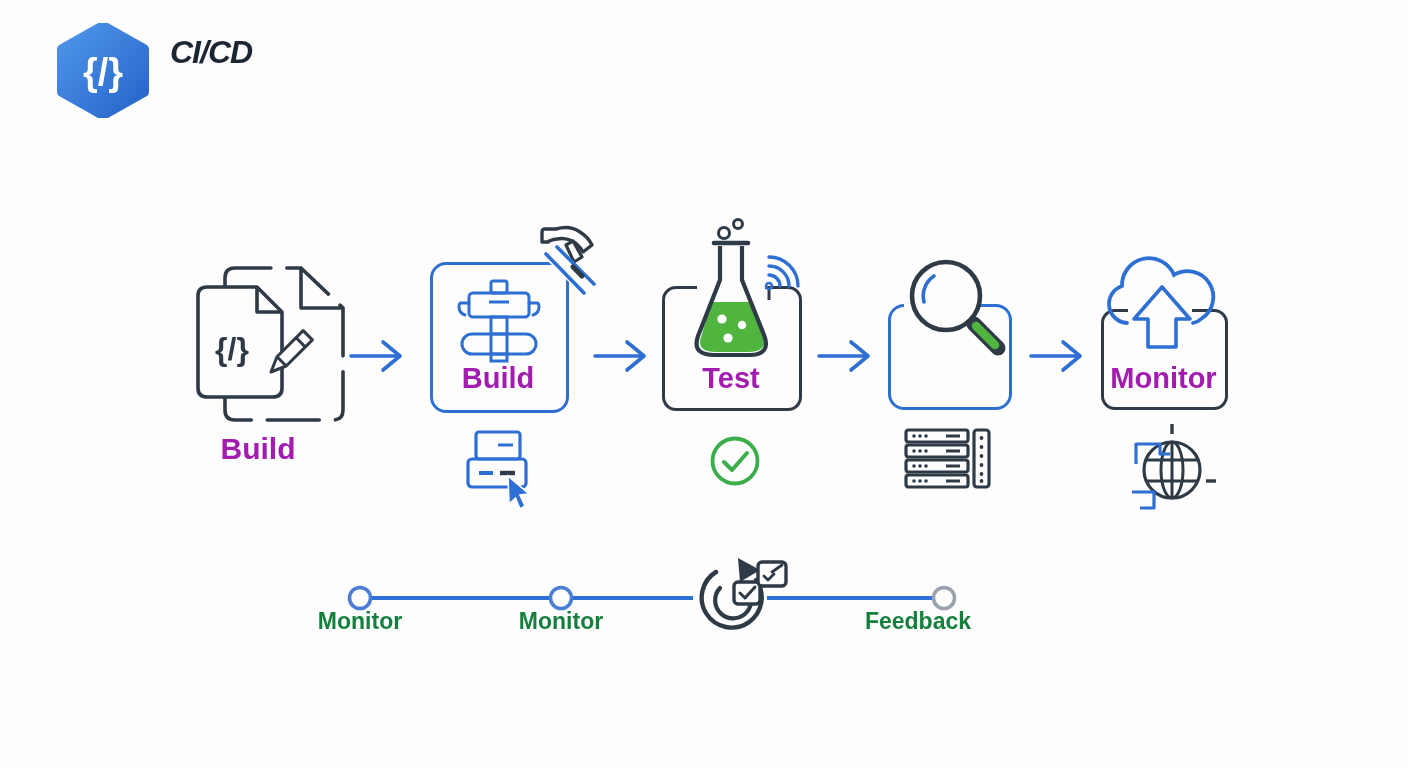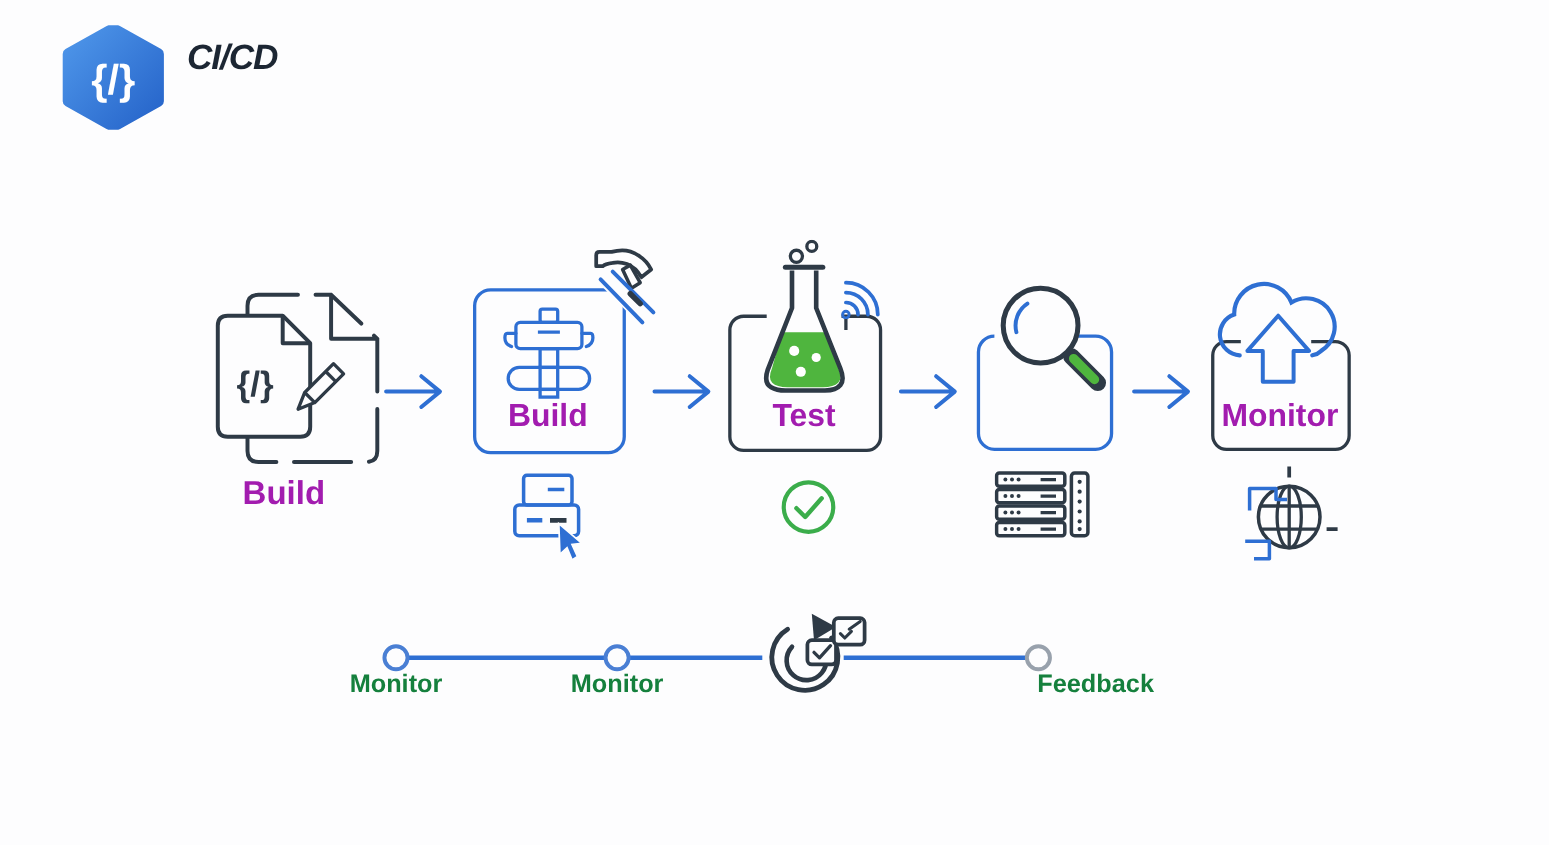--- a/index.html
+++ b/index.html
@@ -224,13 +224,13 @@
   <polygon points="62,2 84,14 64,26" fill="#2e3a46"></polygon>
   <rect x="58" y="26" width="26" height="22" rx="4" fill="#fdfdfe" stroke="#2e3a46" stroke-width="3.4"></rect>
   <path d="M64,37 l5,5 l10,-11" fill="none" stroke="#2e3a46" stroke-width="3" stroke-linecap="round" stroke-linejoin="round"></path>
   <rect x="82" y="6" width="28" height="24" rx="4" fill="#fdfdfe" stroke="#2e3a46" stroke-width="3.4"></rect>
   <path d="M88,20 l4,4 l6,-6" fill="none" stroke="#2e3a46" stroke-width="2.8" stroke-linecap="round" stroke-linejoin="round"></path>
   <line x1="96" y1="16" x2="106" y2="9" stroke="#2e3a46" stroke-width="2.8" stroke-linecap="round"></line>
 </svg>
 
 <div class="tl-label" style="left:290px;top:608px;">Monitor</div>
 <div class="tl-label" style="left:491px;top:608px;">Monitor</div>
-<div class="tl-label" style="left:926px;top:608px;">Feedback</div>
+<div class="tl-label" style="left:848px;top:608px;">Feedback</div>
 
 </body></html>

